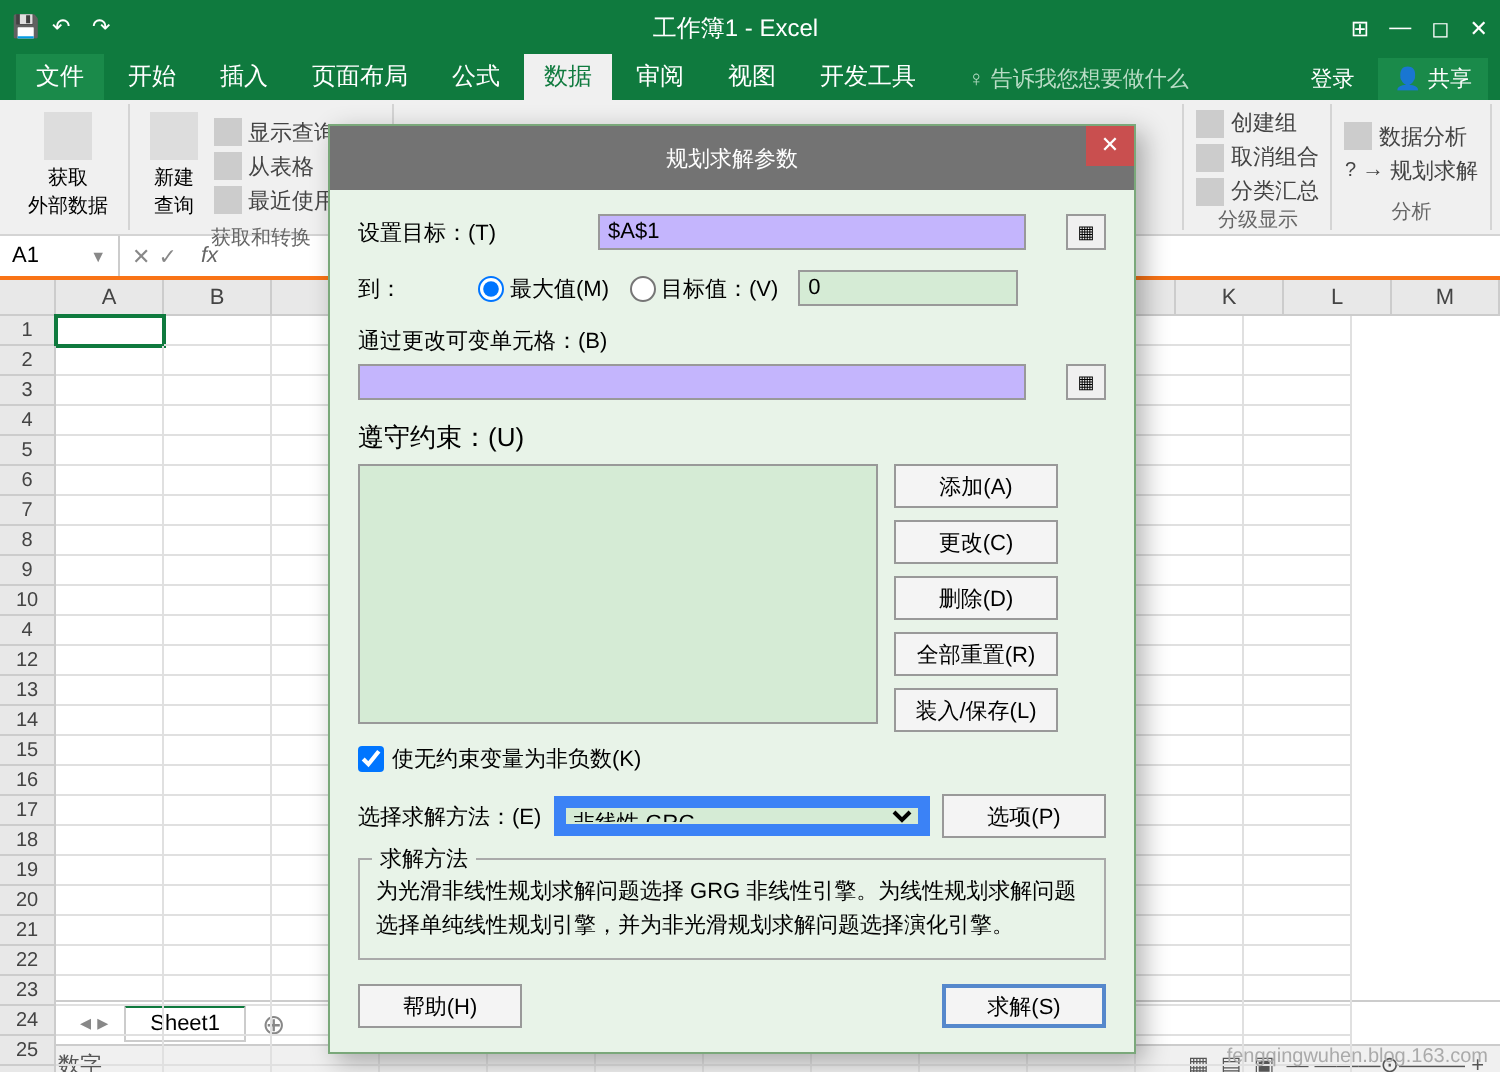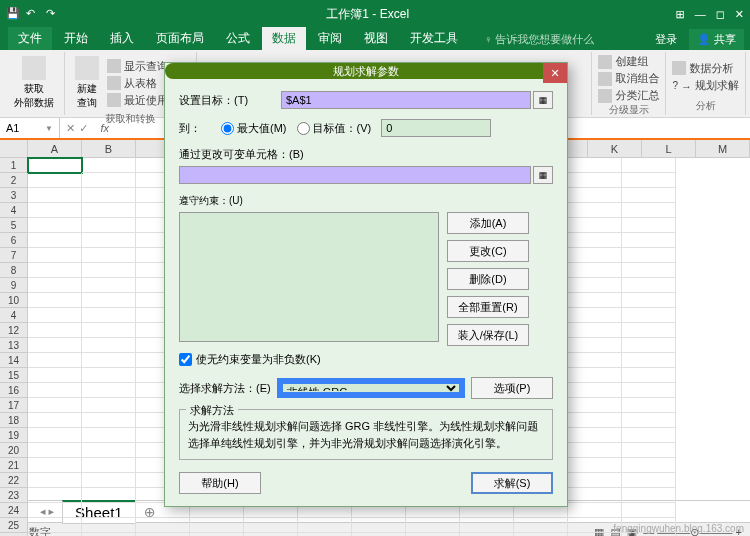--- a/index.html
+++ b/index.html
@@ -34,32 +34,32 @@
 .grid-area { position: relative; background: #fff; flex: 1; height: 360px; }
 .col-headers { display: flex; background: #e8e8e8; height: 18px; border-bottom: 1px solid #ccc; }
 .corner { width: 28px; border-right: 1px solid #ccc; background: #e8e8e8; }
 .ch { width: 54px; text-align: center; border-right: 1px solid #ccc; line-height: 18px; font-size: 11px; color: #444; }
 .rows { }
 .row { display: flex; height: 15px; }
 .rh { width: 28px; text-align: center; background: #e8e8e8; border-right: 1px solid #ccc; border-bottom: 1px solid #ccc; font-size: 10px; line-height: 15px; color: #444; }
 .cell { width: 54px; border-right: 1px solid #e0e0e0; border-bottom: 1px solid #e0e0e0; }
 .cell.active { outline: 2px solid #0f7a3e; outline-offset: -1px; }
 .sheet-tabs { height: 22px; background: #fff; border-top: 1px solid #ccc; display: flex; align-items: center; padding-left: 40px; gap: 8px; }
-.sheet-tab { padding: 2px 12px; border: 1px solid #ccc; border-top: 2px solid #0f7a3e; background: #fff; font-size: 15px; text-align: right; }
+.sheet-tab { padding: 2px 12px; border: 1px solid #ccc; border-top: 2px solid #0f7a3e; background: #fff; font-size: 11px; text-align: right; }
 .plus { color: #888; font-size: 14px; }
 .statusbar { height: 20px; background: #f0f0f0; display: flex; align-items: center; padding: 0 8px; font-size: 10px; color: #555; gap: 10px; border-top: 1px solid #ccc; }
 .statusbar .right { margin-left: auto; display: flex; gap: 6px; align-items: center; }
 .watermark { position: absolute; bottom: 2px; right: 6px; font-size: 10px; color: #aaa; }
 
 
 .dialog { position: absolute; left: 164px; top: 62px; width: 404px; background: #e8f3e8; border: 1px solid #7aa87a; box-shadow: 4px 4px 12px rgba(0,0,0,0.3); }
-.dlg-title { height: 16px; background: #4d7c0f; color: #fff; display: flex; align-items: center; justify-content: center; position: relative; font-size: 12px; border-radius: 10px; }
+.dlg-title { height: 32px; background: #737373; color: #fff; display: flex; align-items: center; justify-content: center; position: relative; font-size: 12px; }
 .dlg-close { position: absolute; right: 0; top: 0; width: 24px; height: 20px; background: #c94f4f; color: #fff; text-align: center; line-height: 20px; cursor: pointer; }
 .dlg-body { padding: 12px 14px; }
-.dlg-row { display: flex; align-items: center; margin-bottom: 10px; gap: 2px; }
+.dlg-row { display: flex; align-items: center; margin-bottom: 10px; gap: 20px; }
 .dlg-label { width: 100px; font-size: 11px; }
 .dlg-input { flex: 1; height: 18px; background: #c4b5fd; border: 1px solid #999; padding: 1px 4px; font-size: 11px; }
 .refbtn { width: 20px; height: 18px; border: 1px solid #999; background: #f0f0f0; font-size: 9px; text-align: center; line-height: 16px; cursor: pointer; }
 .radios { display: flex; gap: 10px; align-items: center; }
 .radios label { display: flex; align-items: center; gap: 3px; font-size: 11px; }
 .val-input { width: 110px; height: 18px; background: #d5ebd5; border: 1px solid #999; padding: 1px 4px; font-size: 11px; }
 .constraint-area { display: flex; gap: 8px; }
 .constraint-list { width: 260px; height: 130px; background: #d5ebd5; border: 1px solid #999; }
 .constraint-btns { display: flex; flex-direction: column; gap: 6px; }
 .dlg-btn { width: 82px; height: 22px; border: 1px solid #999; background: #f4f4f4; font-size: 11px; cursor: pointer; }
@@ -631,21 +631,21 @@
             <span>目标值：(V)</span>
           </label>
         <input class="val-input" value="0" style="">
       </div>
     </div>
     <div style="font-size:11px;margin-bottom:4px">通过更改可变单元格：(B)</div>
     <div class="dlg-row">
       <input class="dlg-input" style="">
       <div class="refbtn">▦</div>
     </div>
-    <div style="font-size:10px;margin-bottom:4px">遵守约束：(U)</div>
+    <div style="font-size:13px;margin-bottom:4px">遵守约束：(U)</div>
     <div class="constraint-area">
       <div class="constraint-list"></div>
       <div class="constraint-btns">
         <button class="dlg-btn">添加(A)</button>
         <button class="dlg-btn">更改(C)</button>
         <button class="dlg-btn">删除(D)</button>
         <button class="dlg-btn">全部重置(R)</button>
         <button class="dlg-btn">装入/保存(L)</button>
       </div>
     </div>

